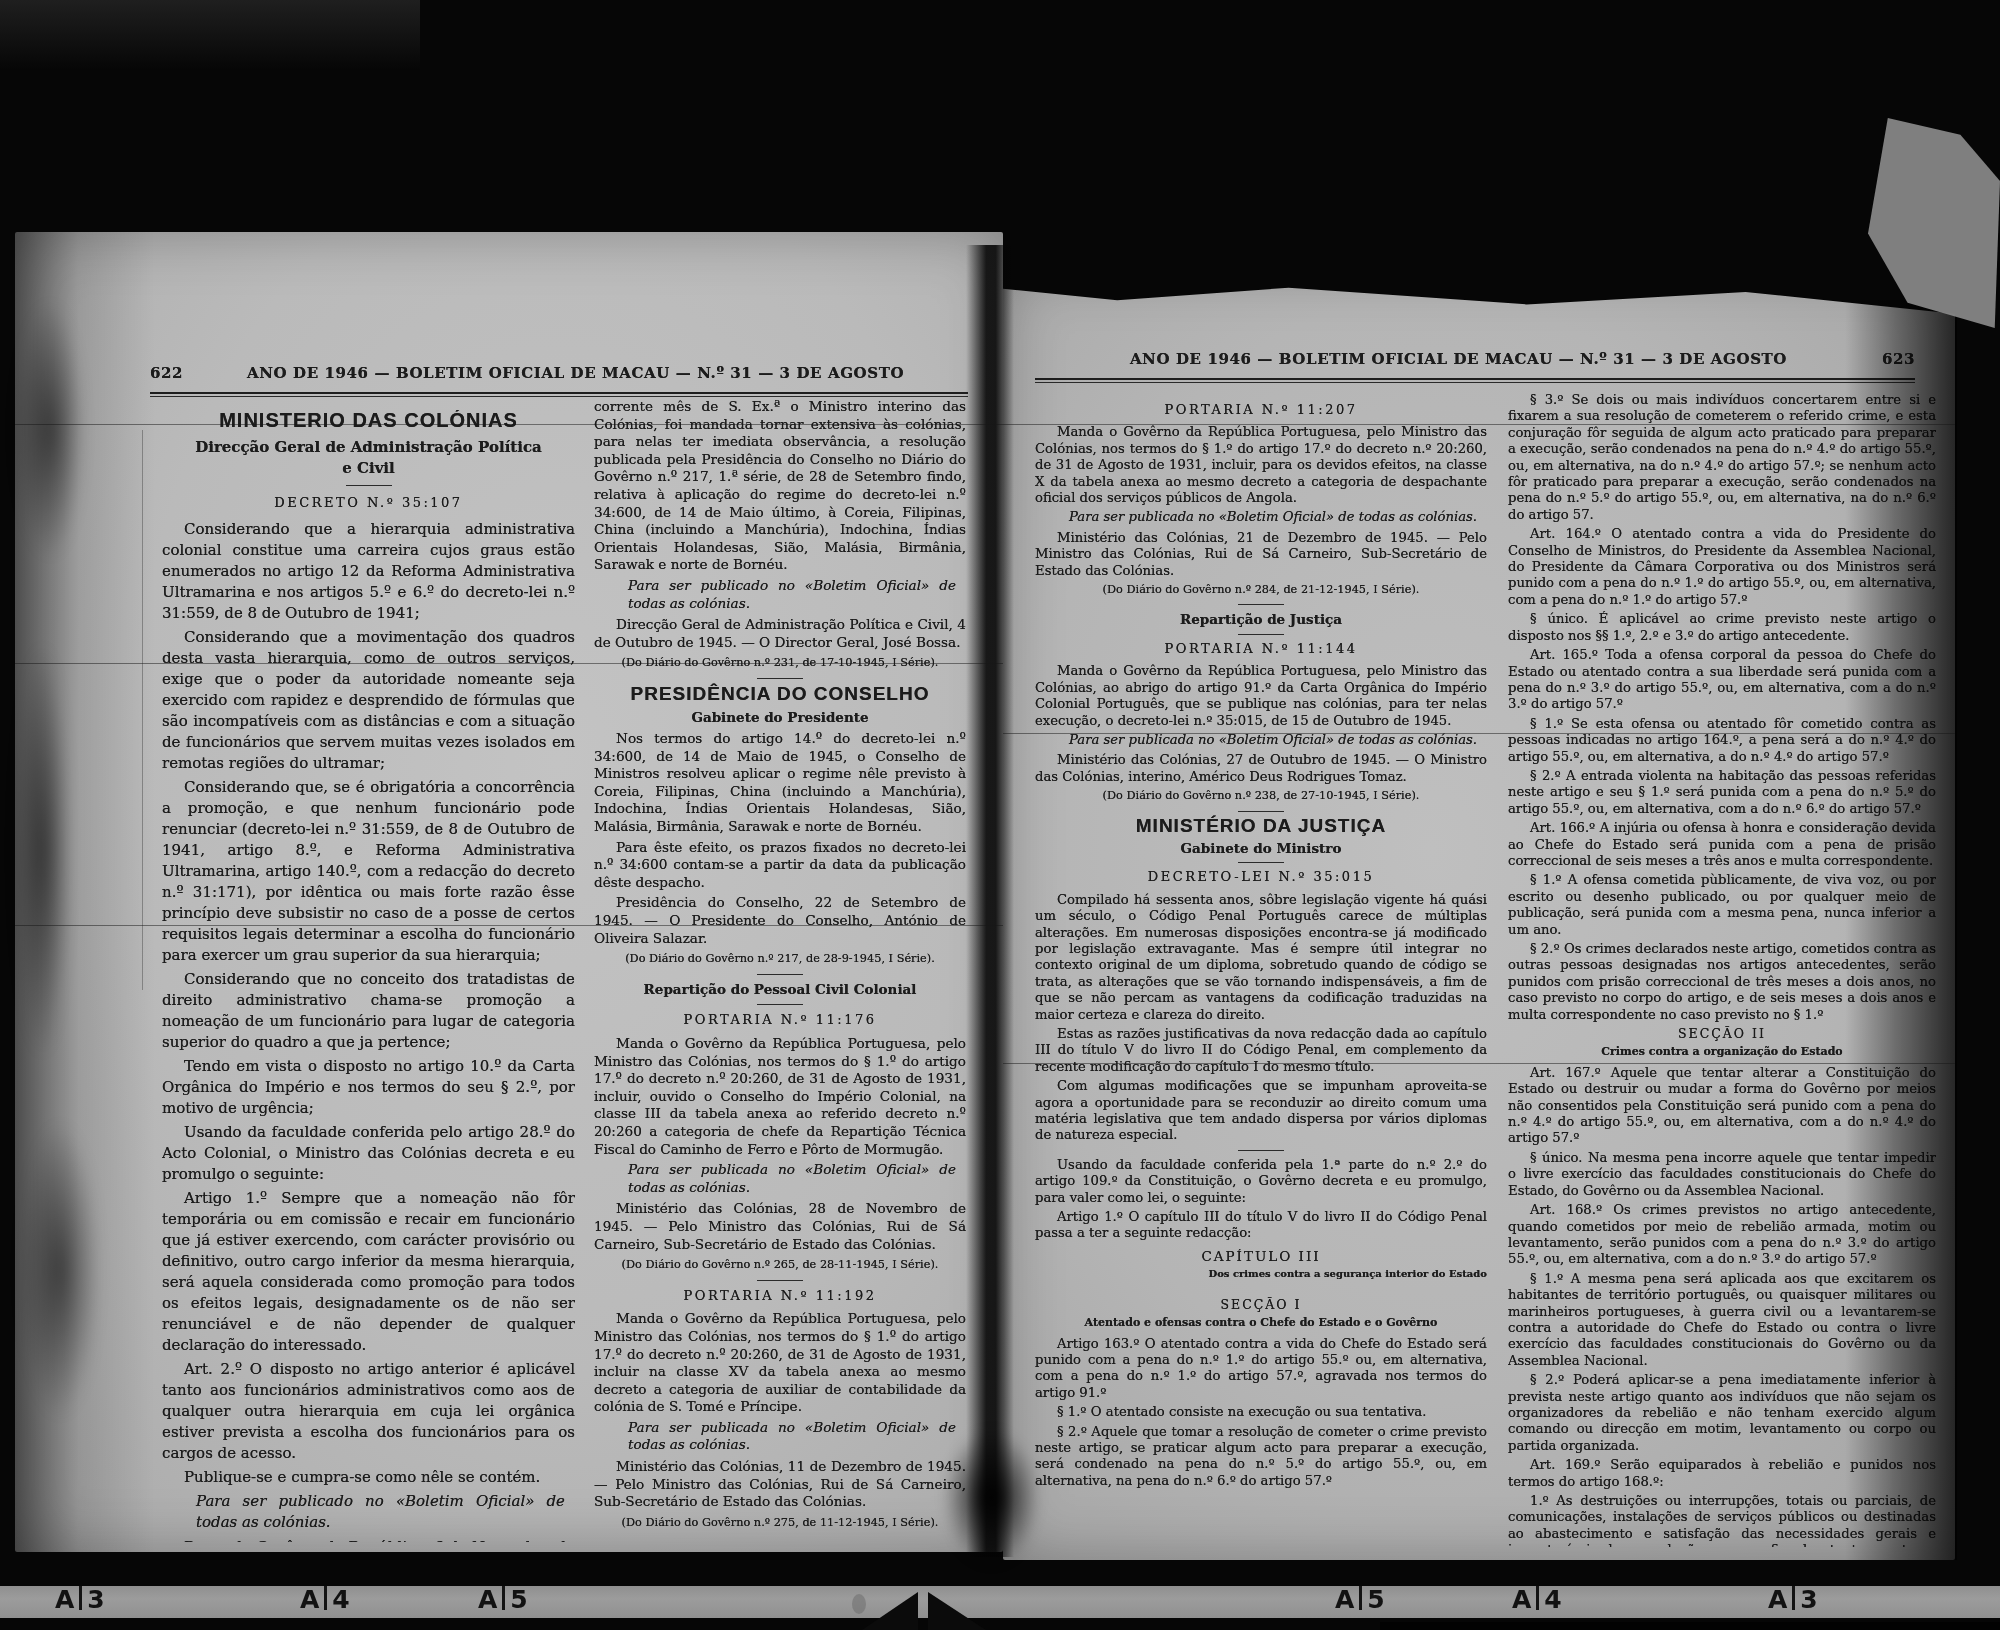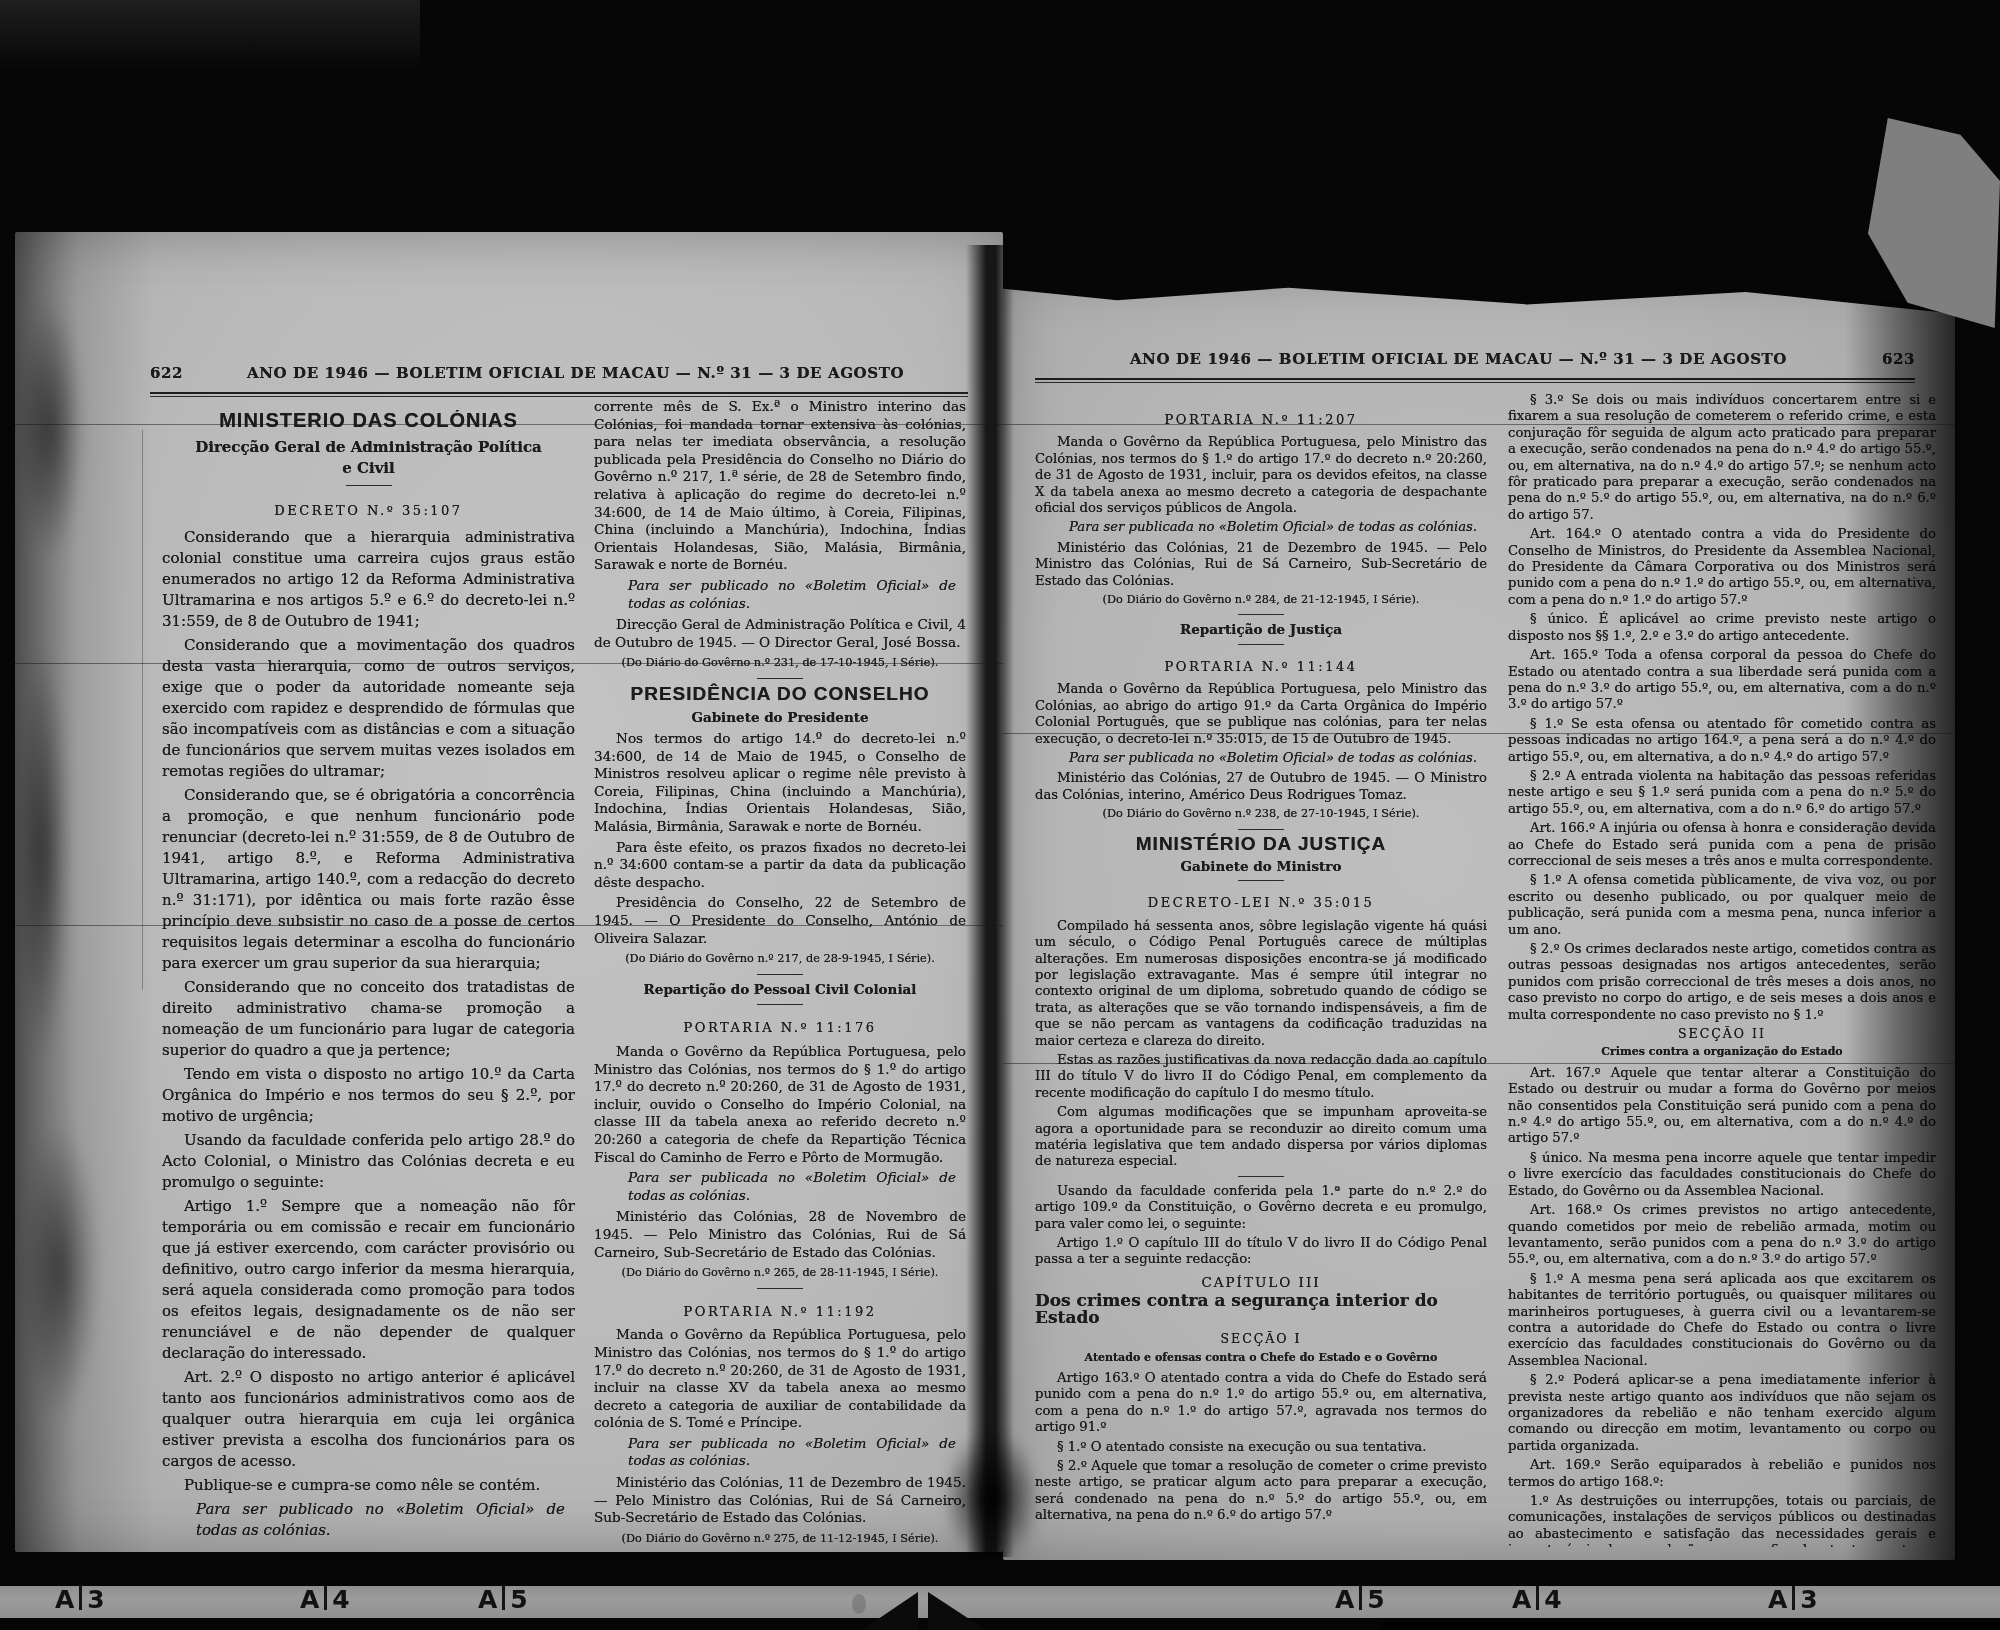--- a/index.html
+++ b/index.html
@@ -21,23 +21,23 @@
   .col-l1{left:147px;top:178px;width:413px;height:1132px;font-size:15px;line-height:21px;}
   .col-l2{left:579px;top:166px;width:372px;height:1155px;font-size:13.6px;line-height:17.6px;}
   .col-r1{left:32px;top:130px;width:452px;height:1146px;font-size:13.2px;line-height:16.4px;}
   .col-r2{left:505px;top:124px;width:428px;height:1155px;font-size:13.2px;line-height:16.4px;}
   .p{margin:0 0 3px 0;text-indent:22px;}
   .p-cont{text-indent:0;}
   .h-min{font-family:"Liberation Sans",sans-serif;font-weight:bold;text-align:center;
          font-size:19px;letter-spacing:1px;margin:0 0 6px 0;}
   .h-dir{font-weight:bold;text-align:center;font-size:15px;margin:0;}
   .h-sub{font-weight:bold;text-align:center;font-size:13.5px;margin:2px 0 4px 0;}
-  .h-port{text-align:center;font-size:13px;letter-spacing:2.5px;margin:14px 0 6px 0;}
+  .h-port{text-align:center;font-size:13px;letter-spacing:2.5px;margin:4px 0 6px 0;}
   .h-cap{text-align:center;font-size:13.5px;letter-spacing:2px;margin:6px 0 2px 0;}
-  .h-capsub{text-align:left;font-weight:bold;font-size:17px;margin:0 0 6px 0;}
+  .h-capsub{text-align:right;font-weight:bold;font-size:10px;margin:0 0 14px 0;}
   .h-sec{text-align:center;font-size:12.5px;letter-spacing:2px;margin:2px 0 2px 0;}
   .h-secsub{text-align:center;font-weight:bold;font-size:11px;margin:0 0 4px 0;}
   .pub{font-style:italic;margin:2px 10px 4px 34px;text-indent:0;}
   .src{text-align:center;font-size:11.3px;margin:1px 0 5px 0;text-indent:0;}
   .sep{width:46px;border-top:1.6px solid #2b2b2b;margin:6px auto 6px auto;}
   
   .art{position:absolute;pointer-events:none;}
   .scratch{height:1px;background:rgba(22,22,22,.5);}
   .vline{width:1px;background:rgba(22,22,22,.32);}
   .edge-shadow{left:15px;top:232px;width:140px;height:1320px;

